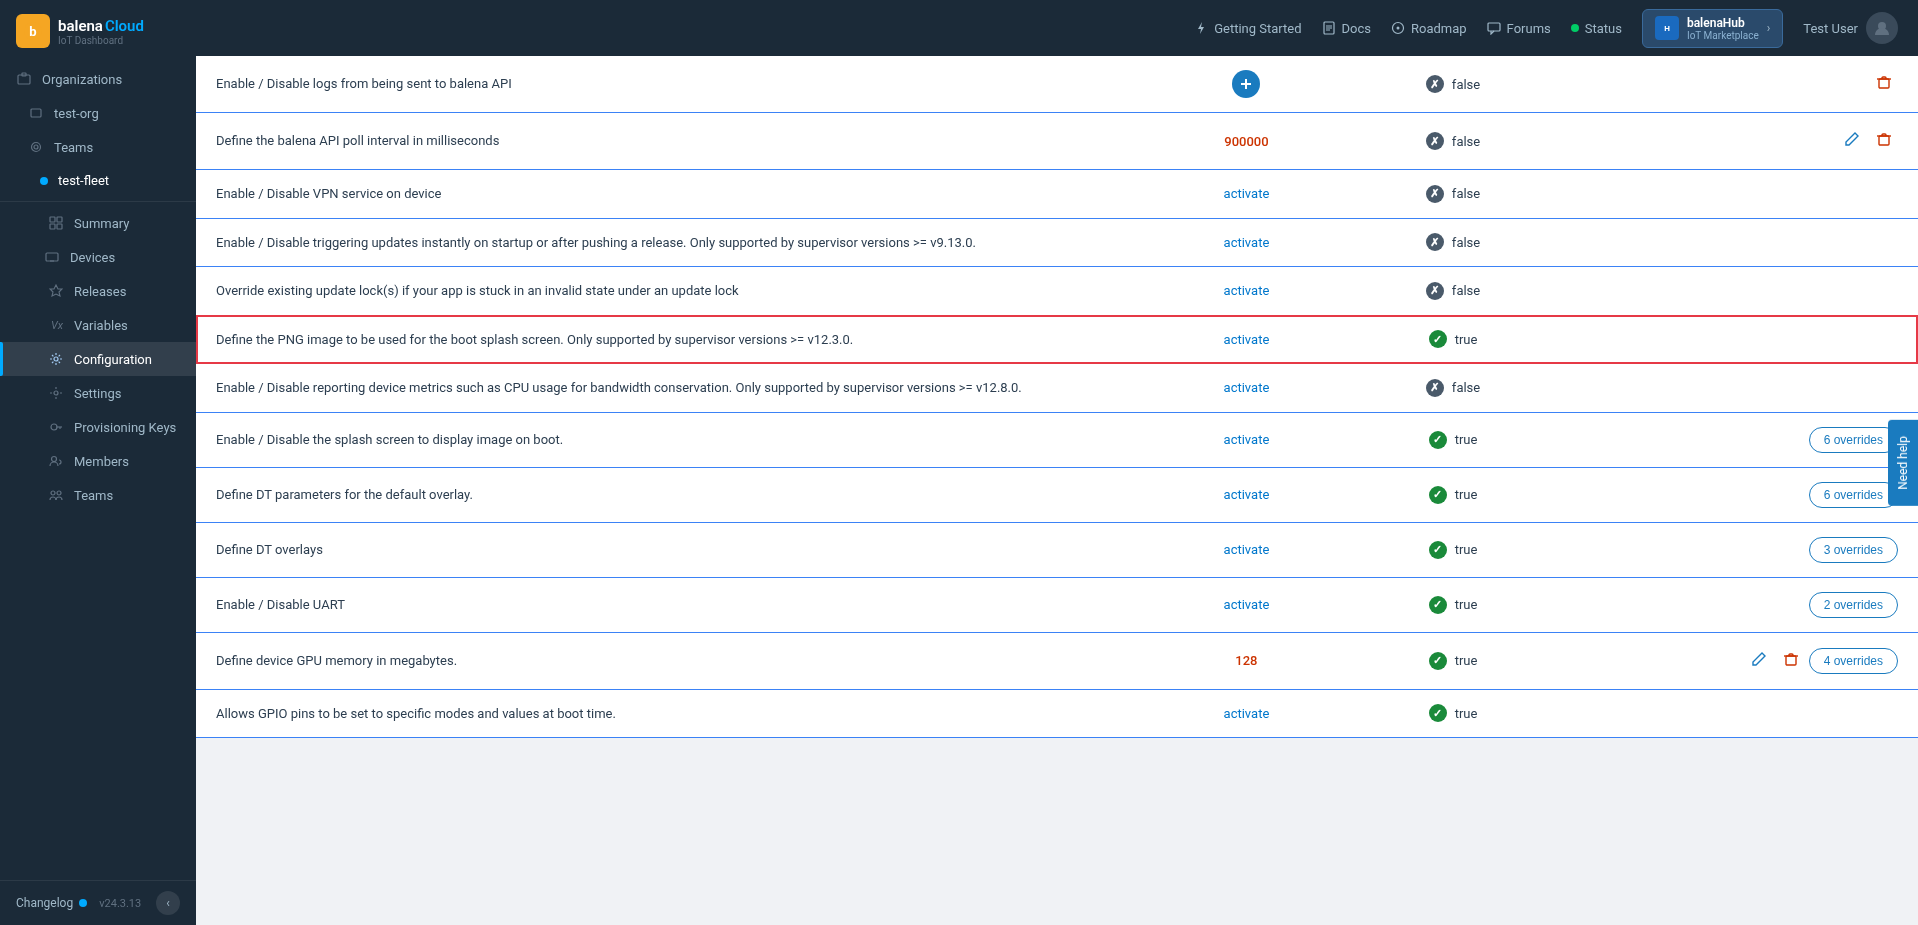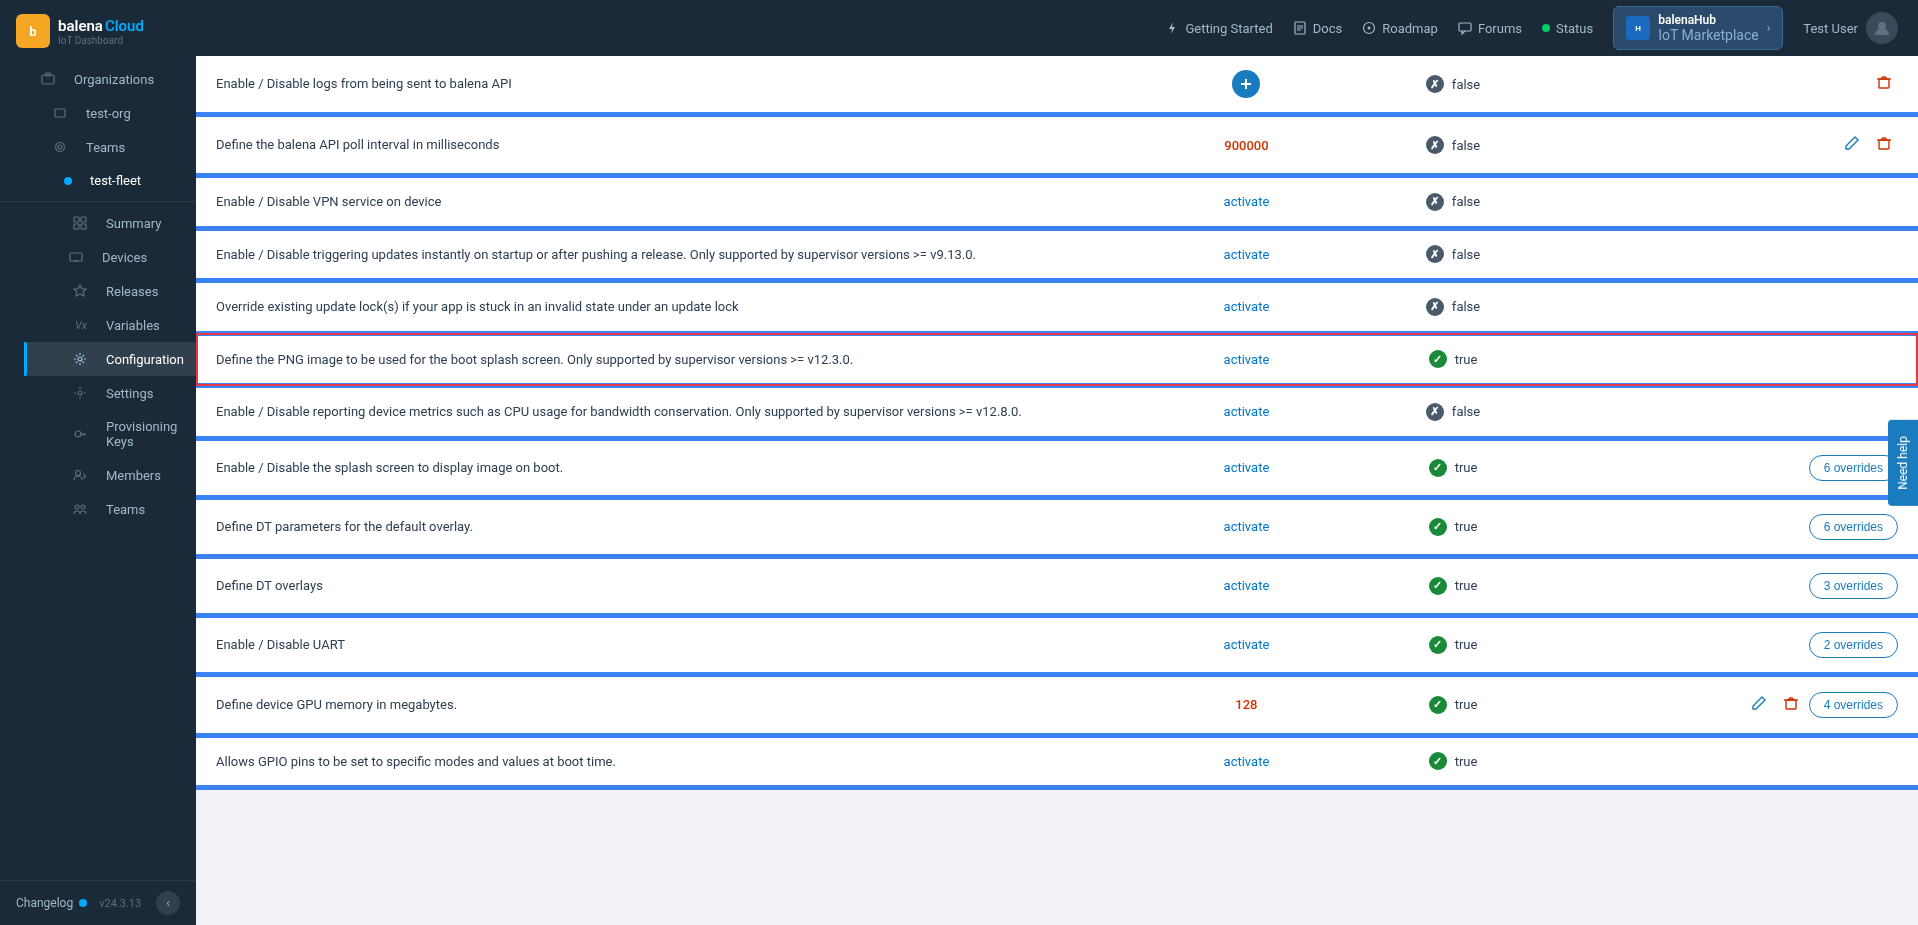--- a/index.html
+++ b/index.html
@@ -28,27 +28,26 @@
       border-radius: 6px;
       display: flex; align-items: center; justify-content: center;
       font-weight: bold; color: white; font-size: 16px;
     }
 
     .sidebar-nav { flex: 1; }
 
     .nav-item {
       display: flex;
       align-items: center;
-      gap: 18px;
+      gap: 10px;
       padding: 9px 16px;
       color: #a0b8c8;
       font-size: 13px;
       cursor: pointer;
       position: relative;
-      margin-left: 24px;
     }
     .nav-item.active { background: rgba(255,255,255,0.1); color: #fff; }
     .nav-item.active::before { content: ''; position: absolute; left: 0; top: 0; bottom: 0; width: 3px; background: #00aaff; border-radius: 0 2px 2px 0; }
     .nav-item .dot { width: 8px; height: 8px; border-radius: 50%; background: #00aaff; flex-shrink: 0; }
     .nav-icon { width: 16px; height: 16px; flex-shrink: 0; display: flex; align-items: center; justify-content: center; }
 
     .nav-indent { padding-left: 32px; }
 
     .sidebar-divider { height: 1px; background: rgba(255,255,255,0.08); margin: 4px 0; }
 
@@ -92,21 +91,21 @@
 
     
     .content { flex: 1; overflow-y: auto; background: #f0f2f5; }
 
     .config-table {
       width: 100%;
       border-collapse: collapse;
       background: white;
     }
     .config-table tr {
-      border-bottom: 5px solid #3b82f6;
+      border-bottom: 1px solid #3b82f6;
       margin-left: 32px;
     }
     .config-table tr.highlighted {
       outline: 2px solid #e63946;
       outline-offset: -2px;
     }
     .config-table td {
       padding: 14px 20px;
       vertical-align: middle;
       font-size: 13px;
@@ -357,21 +356,21 @@
     </a>
     <div class="hub-btn">
       <div class="hub-icon">
         <svg width="16" height="16" viewBox="0 0 16 16">
             <rect x="2" y="2" width="12" height="12" rx="2" fill="#1a6abf"></rect>
             <text x="8" y="11" text-anchor="middle" fill="white" font-size="8" font-weight="bold">H</text>
           </svg>
       </div>
       <div>
         <div style="font-size:12px;font-weight:600;">balenaHub</div>
-        <div style="font-size:14px;color:#8ab0d0;">IoT Marketplace</div>
+        <div style="font-size:10px;color:#8ab0d0;">IoT Marketplace</div>
       </div>
       <span style="color:#a0b8c8;font-size:12px;">›</span>
     </div>
     <div class="user-info">
       <span>Test User</span>
       <div class="avatar">
         <svg width="18" height="18" viewBox="0 0 18 18">
             <circle cx="9" cy="7" r="4" fill="#607080"></circle>
             <path d="M2 16c0-3.9 3.1-7 7-7s7 3.1 7 7" fill="#607080"></path>
           </svg>

